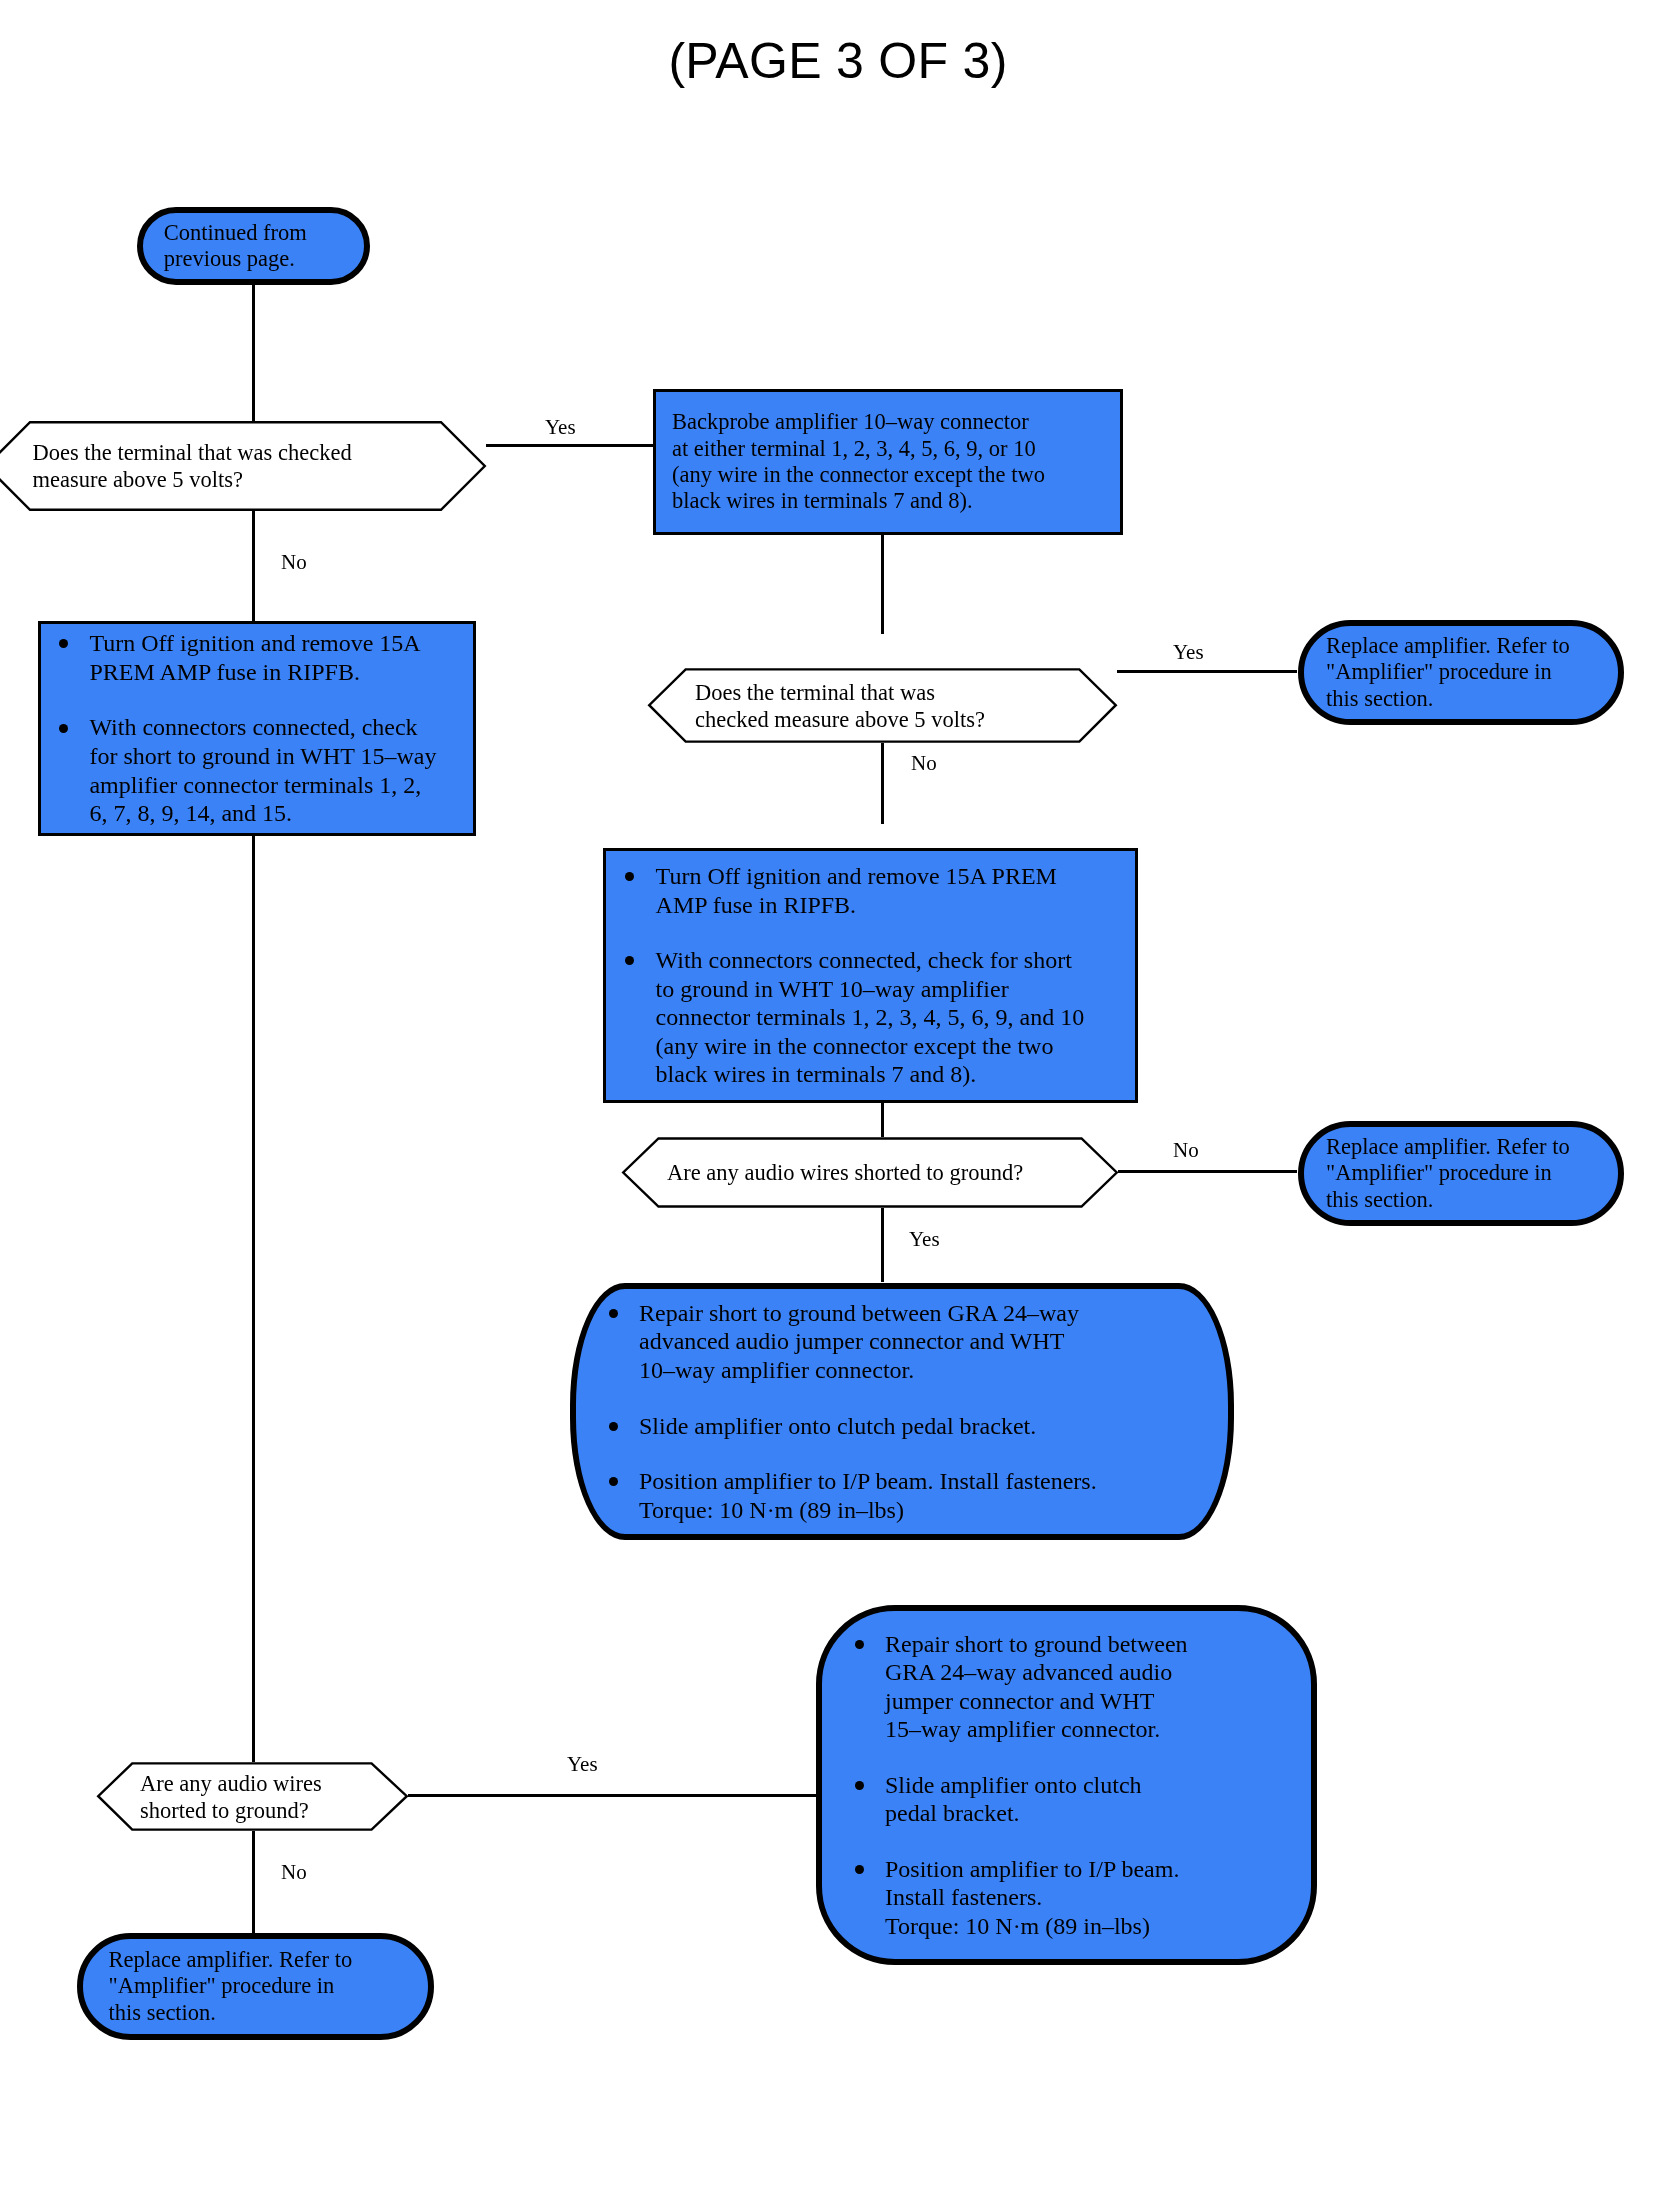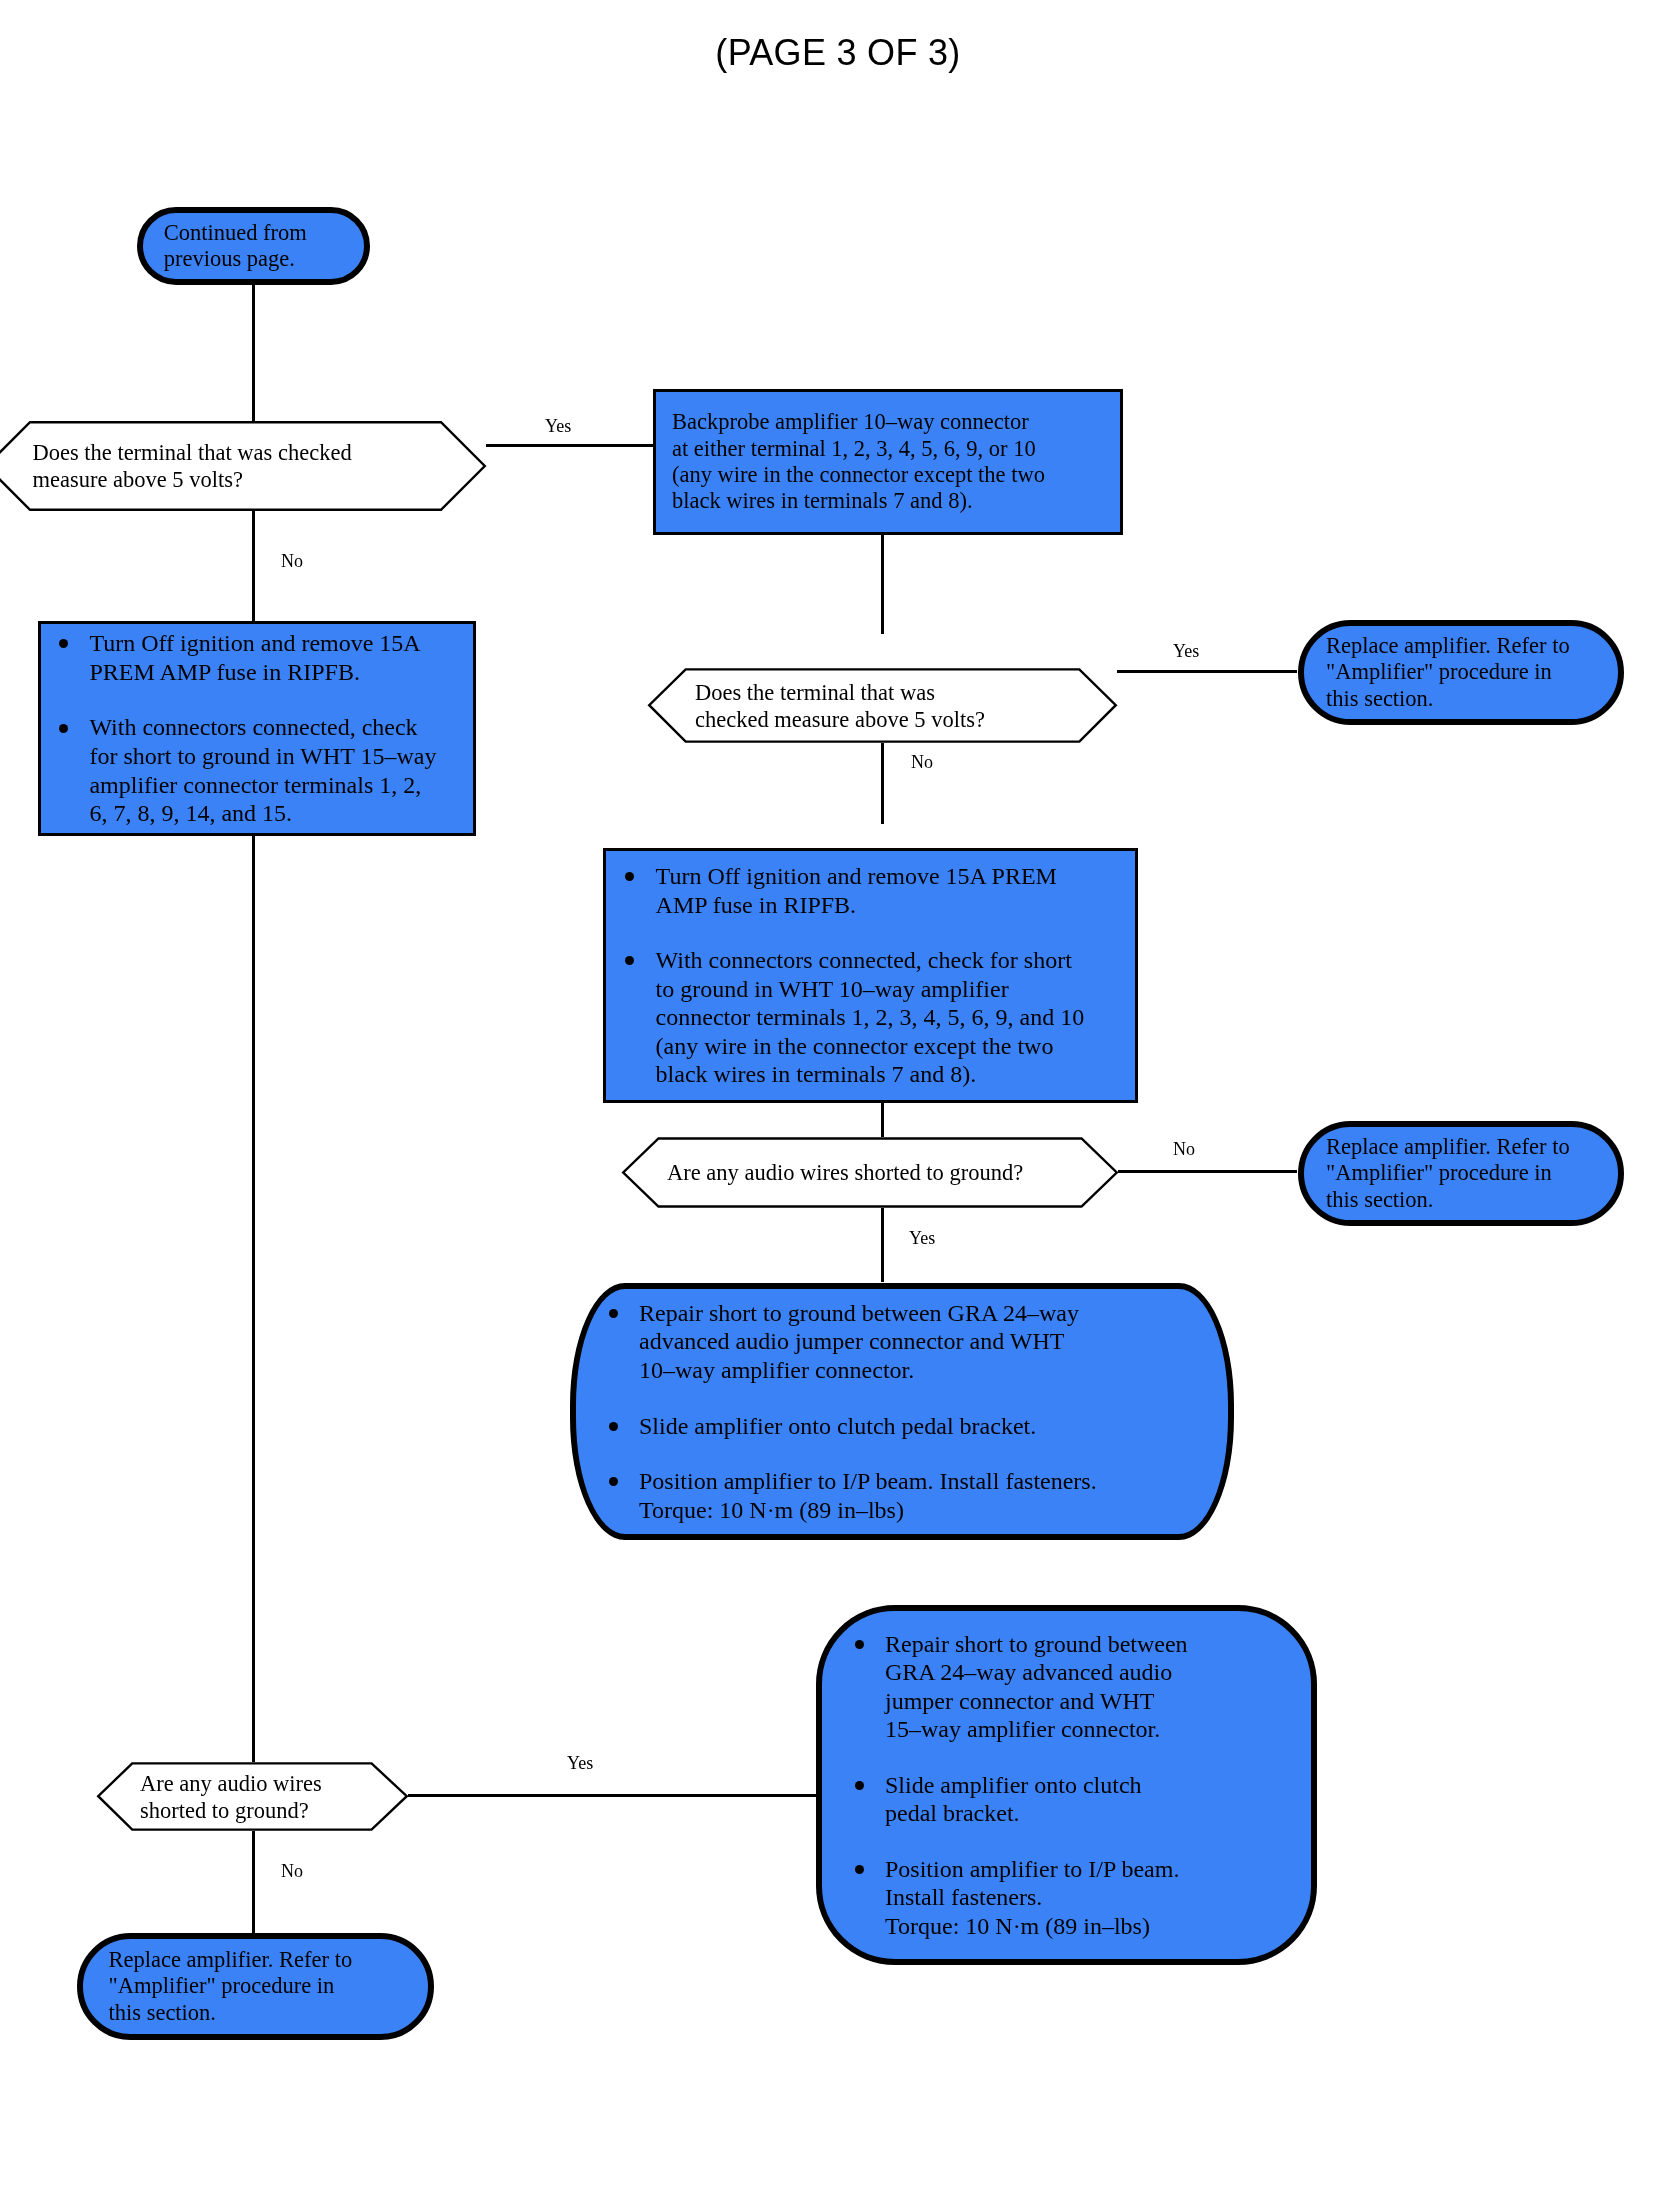--- a/index.html
+++ b/index.html
@@ -19,21 +19,21 @@
   }
 
   
   #page-title {
     position: absolute;
     left: 0;
     top: 32px;
     width: 1676px;
     text-align: center;
     font-family: "Liberation Sans", "DejaVu Sans", sans-serif;
-    font-size: 36px;
+    font-size: 50px;
     font-weight: 400;
     letter-spacing: 0.3px;
     white-space: nowrap;
   }
 
   
   #connectors {
     position: absolute;
     left: 0;
     top: 0;
@@ -106,21 +106,21 @@
     top: 0.42em;
     width: 9px;
     height: 9px;
     border-radius: 50%;
     background: #000000;
   }
 
   
   .elabel {
     position: absolute;
-    font-size: 18px;
+    font-size: 21px;
     line-height: 1;
     white-space: nowrap;
   }
 
   .nowrap { white-space: nowrap; }
 </style>
 </head>
 <body>
 
 <div id="page">

